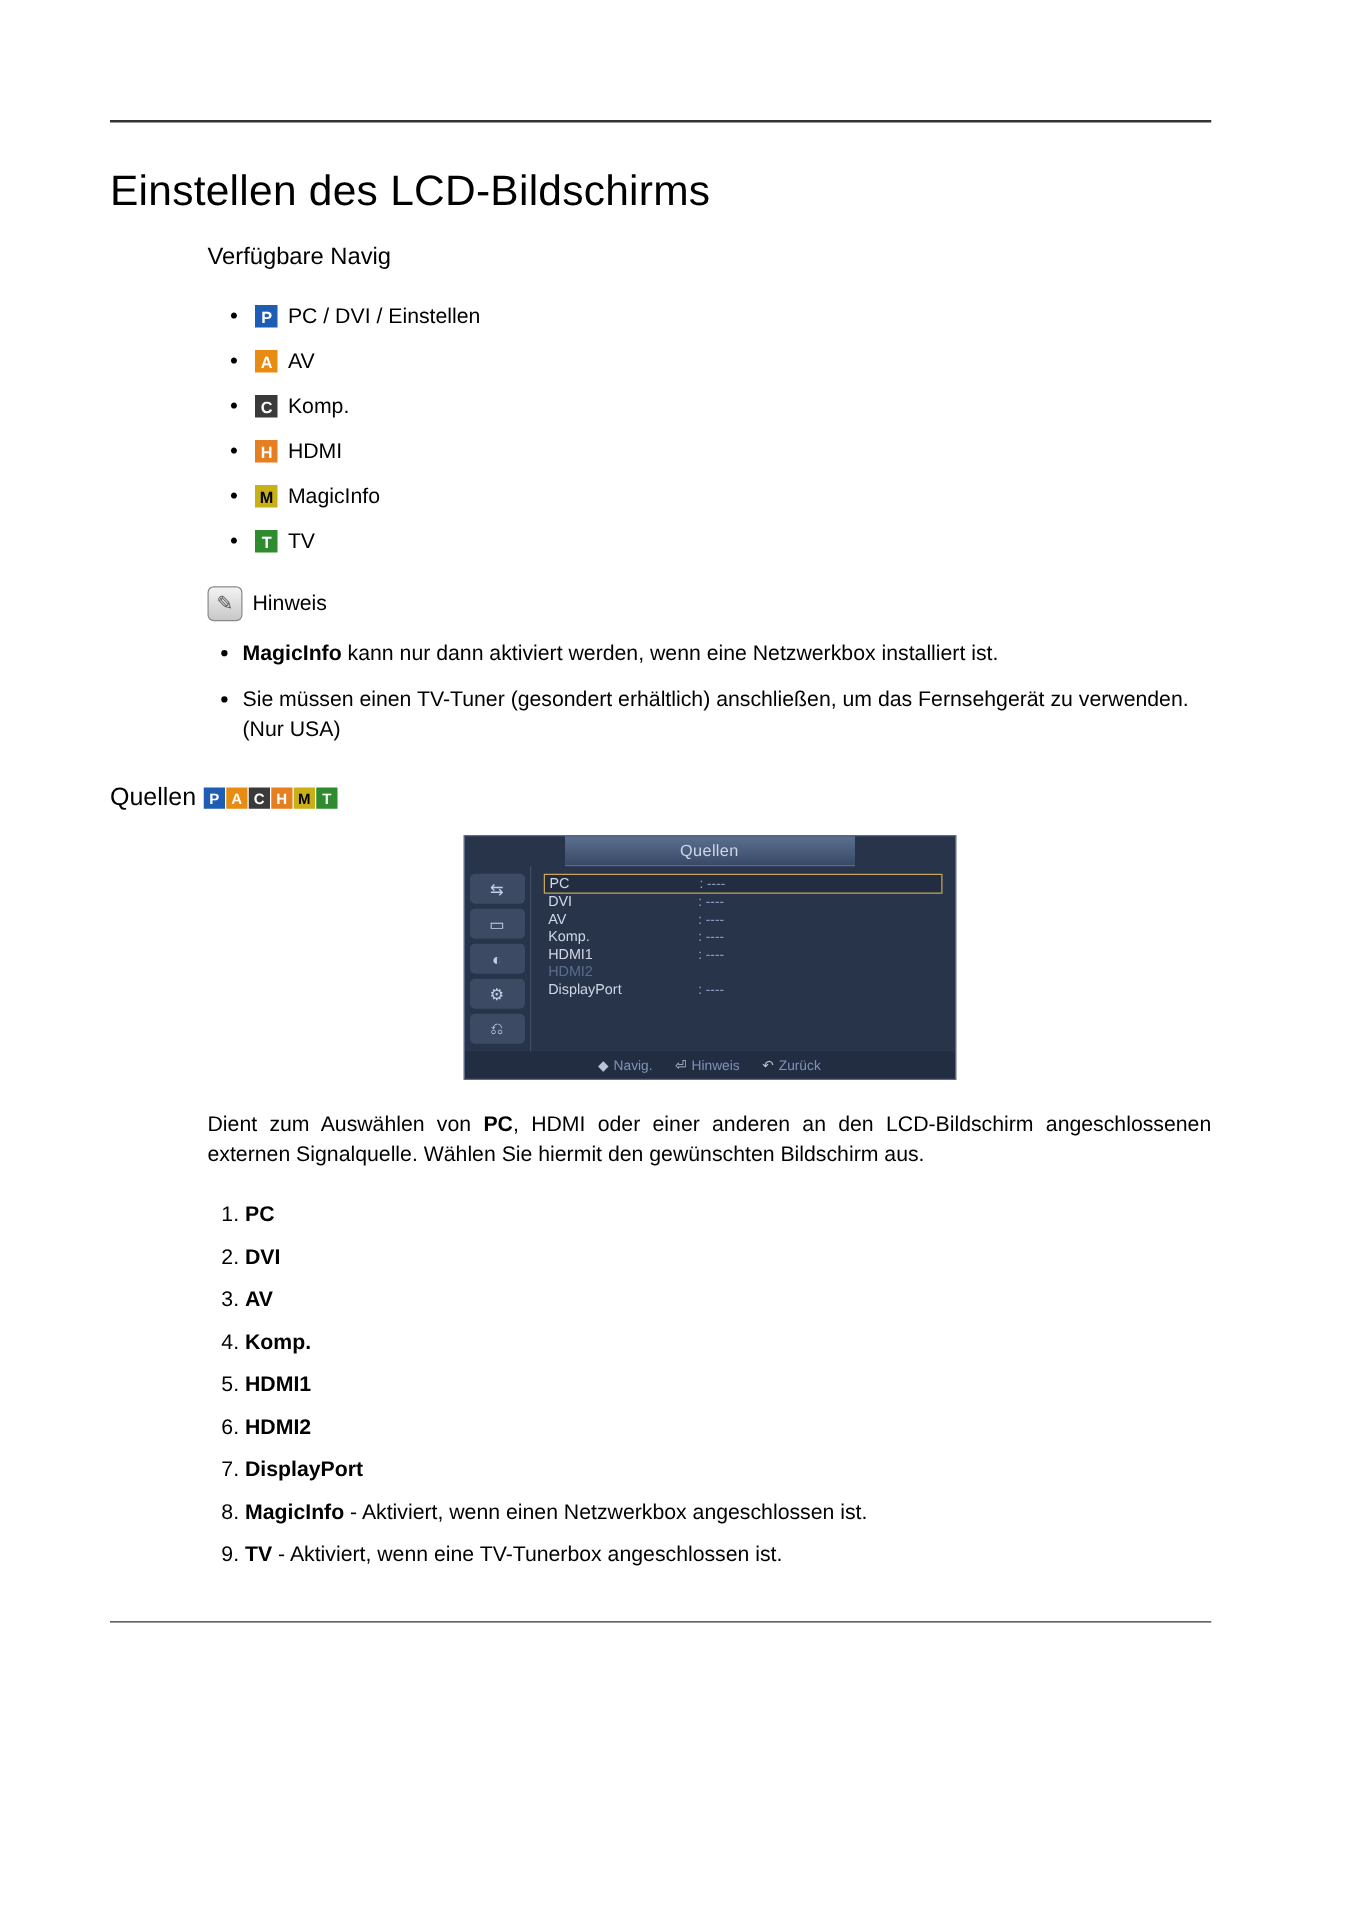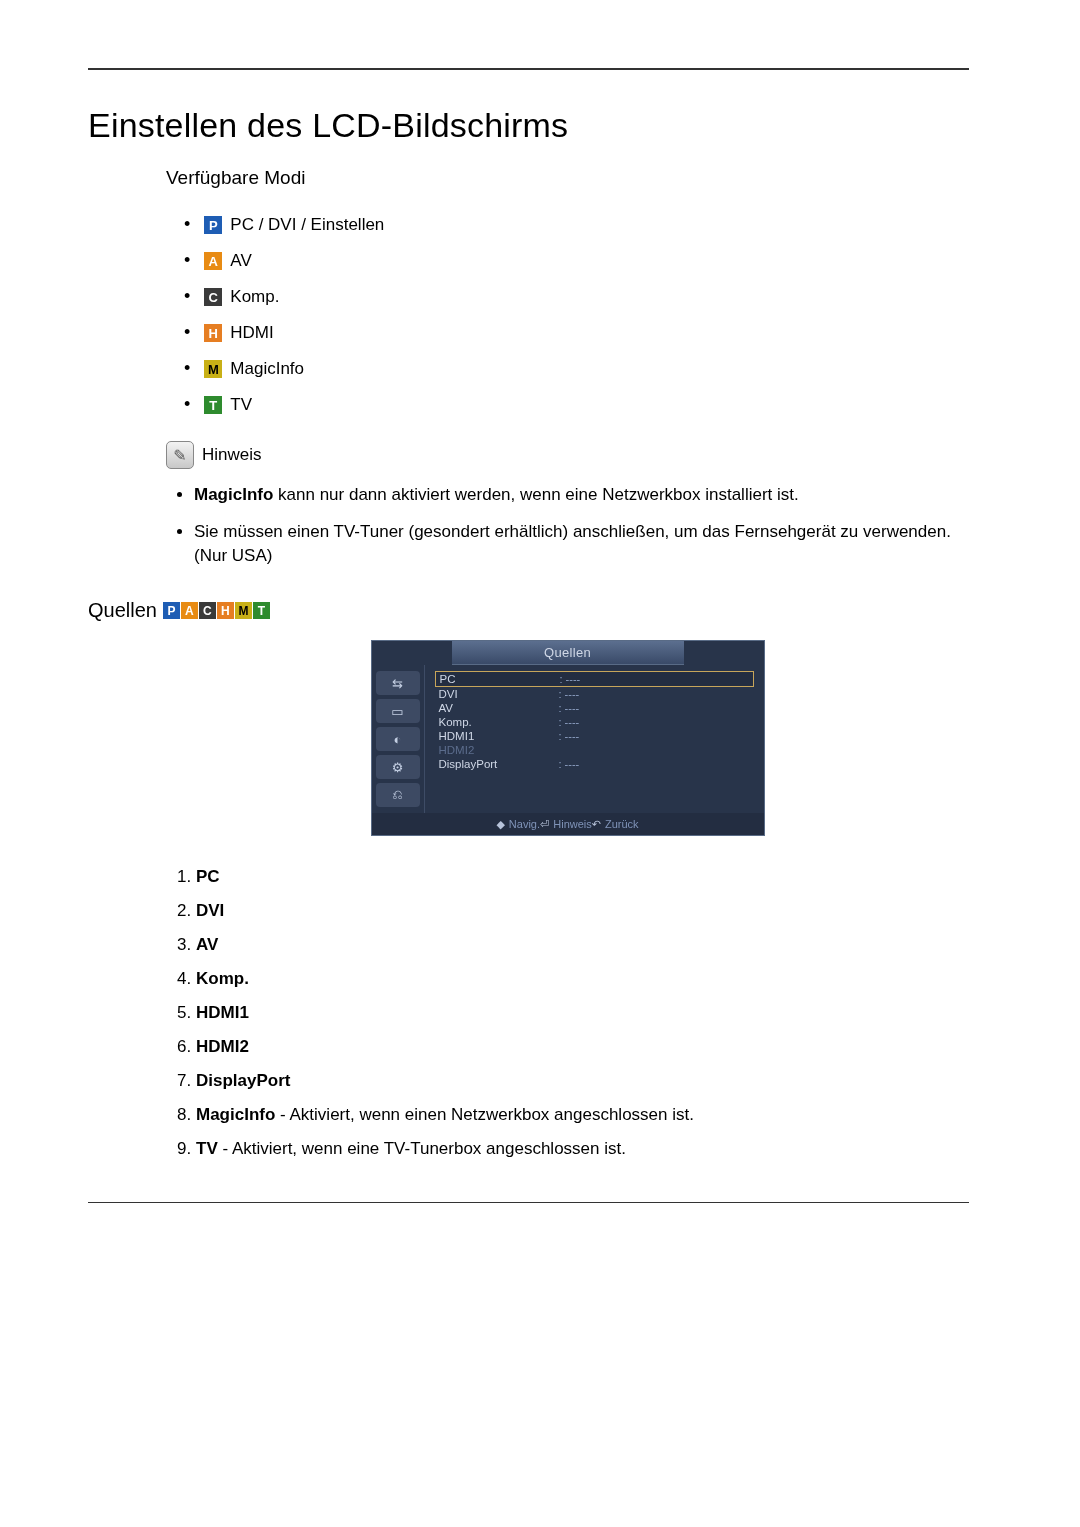--- a/index.html
+++ b/index.html
@@ -5,21 +5,21 @@
   body {
     margin: 0;
     padding: 0;
     font-family: Arial, Helvetica, sans-serif;
     background: #fff;
     color: #000;
     width: 1080px;
   }
   .page {
     box-sizing: border-box;
-    padding: 68px 88px 48px 88px;
+    padding: 96px 88px 48px 88px;
     width: 1057px;
   }
   hr.toprule {
     border: none;
     border-top: 2px solid #333;
     margin: 0 0 36px 0;
   }
   hr.botrule {
     border: none;
     border-top: 1px solid #333;
@@ -179,20 +179,21 @@
   .osd-row.sel {
     border: 1px solid #c7a55a;
     background: rgba(0,0,0,0.12);
   }
   .osd-row .lbl { width: 120px; }
   .osd-row .val { color:#8fa3c6; font-size:11px; }
   .osd-row.dim .lbl, .osd-row.dim .val { color:#5b6c8c; }
   .osd-foot {
     display: flex;
     justify-content: center;
+    gap: 18px;
     padding: 5px 0 4px;
     font-size: 11px;
     color: #7f93b8;
     background: rgba(0,0,0,0.12);
   }
   .osd-foot span b {
     color: #b7c3da;
     font-weight: normal;
     margin-right: 4px;
   }
@@ -216,21 +217,21 @@
 </head>
 <body>
 
 <div class="page">
   <hr class="toprule">
 
   <h1>Einstellen des LCD-Bildschirms</h1>
 
 
   <div class="indent1">
-    <h3 class="subsection">Verfügbare Modi</h3>
+    <h3 class="subsection">Verfügbare Navig</h3>
 
     <ul class="modes">
       <li>
           <span class="mode-icon mi-P">P</span>
           <span>PC / DVI / Einstellen</span>
         </li>
       <li>
           <span class="mode-icon mi-A">A</span>
           <span>AV</span>
         </li>
@@ -319,20 +320,23 @@
           </div>
         </div>
         <div class="osd-foot">
           <span><b>◆</b><span>Navig.</span></span>
           <span><b>⏎</b><span>Hinweis</span></span>
           <span><b>↶</b><span>Zurück</span></span>
         </div>
       </div>
     </div>
 
+    <p class="desc">
+      <span>Dient zum Auswählen von </span><strong>PC</strong><span>, HDMI oder einer anderen an den LCD-Bildschirm angeschlossenen externen Signalquelle. Wählen Sie hiermit den gewünschten Bildschirm aus.</span>
+    </p>
 
     <ol class="numbered">
       <li><strong>PC</strong></li>
       <li><strong>DVI</strong></li>
       <li><strong>AV</strong></li>
       <li><strong>Komp.</strong></li>
       <li><strong>HDMI1</strong></li>
       <li><strong>HDMI2</strong></li>
       <li><strong>DisplayPort</strong></li>
       <li><strong>MagicInfo</strong><span> - Aktiviert, wenn einen Netzwerkbox angeschlossen ist.</span></li>

